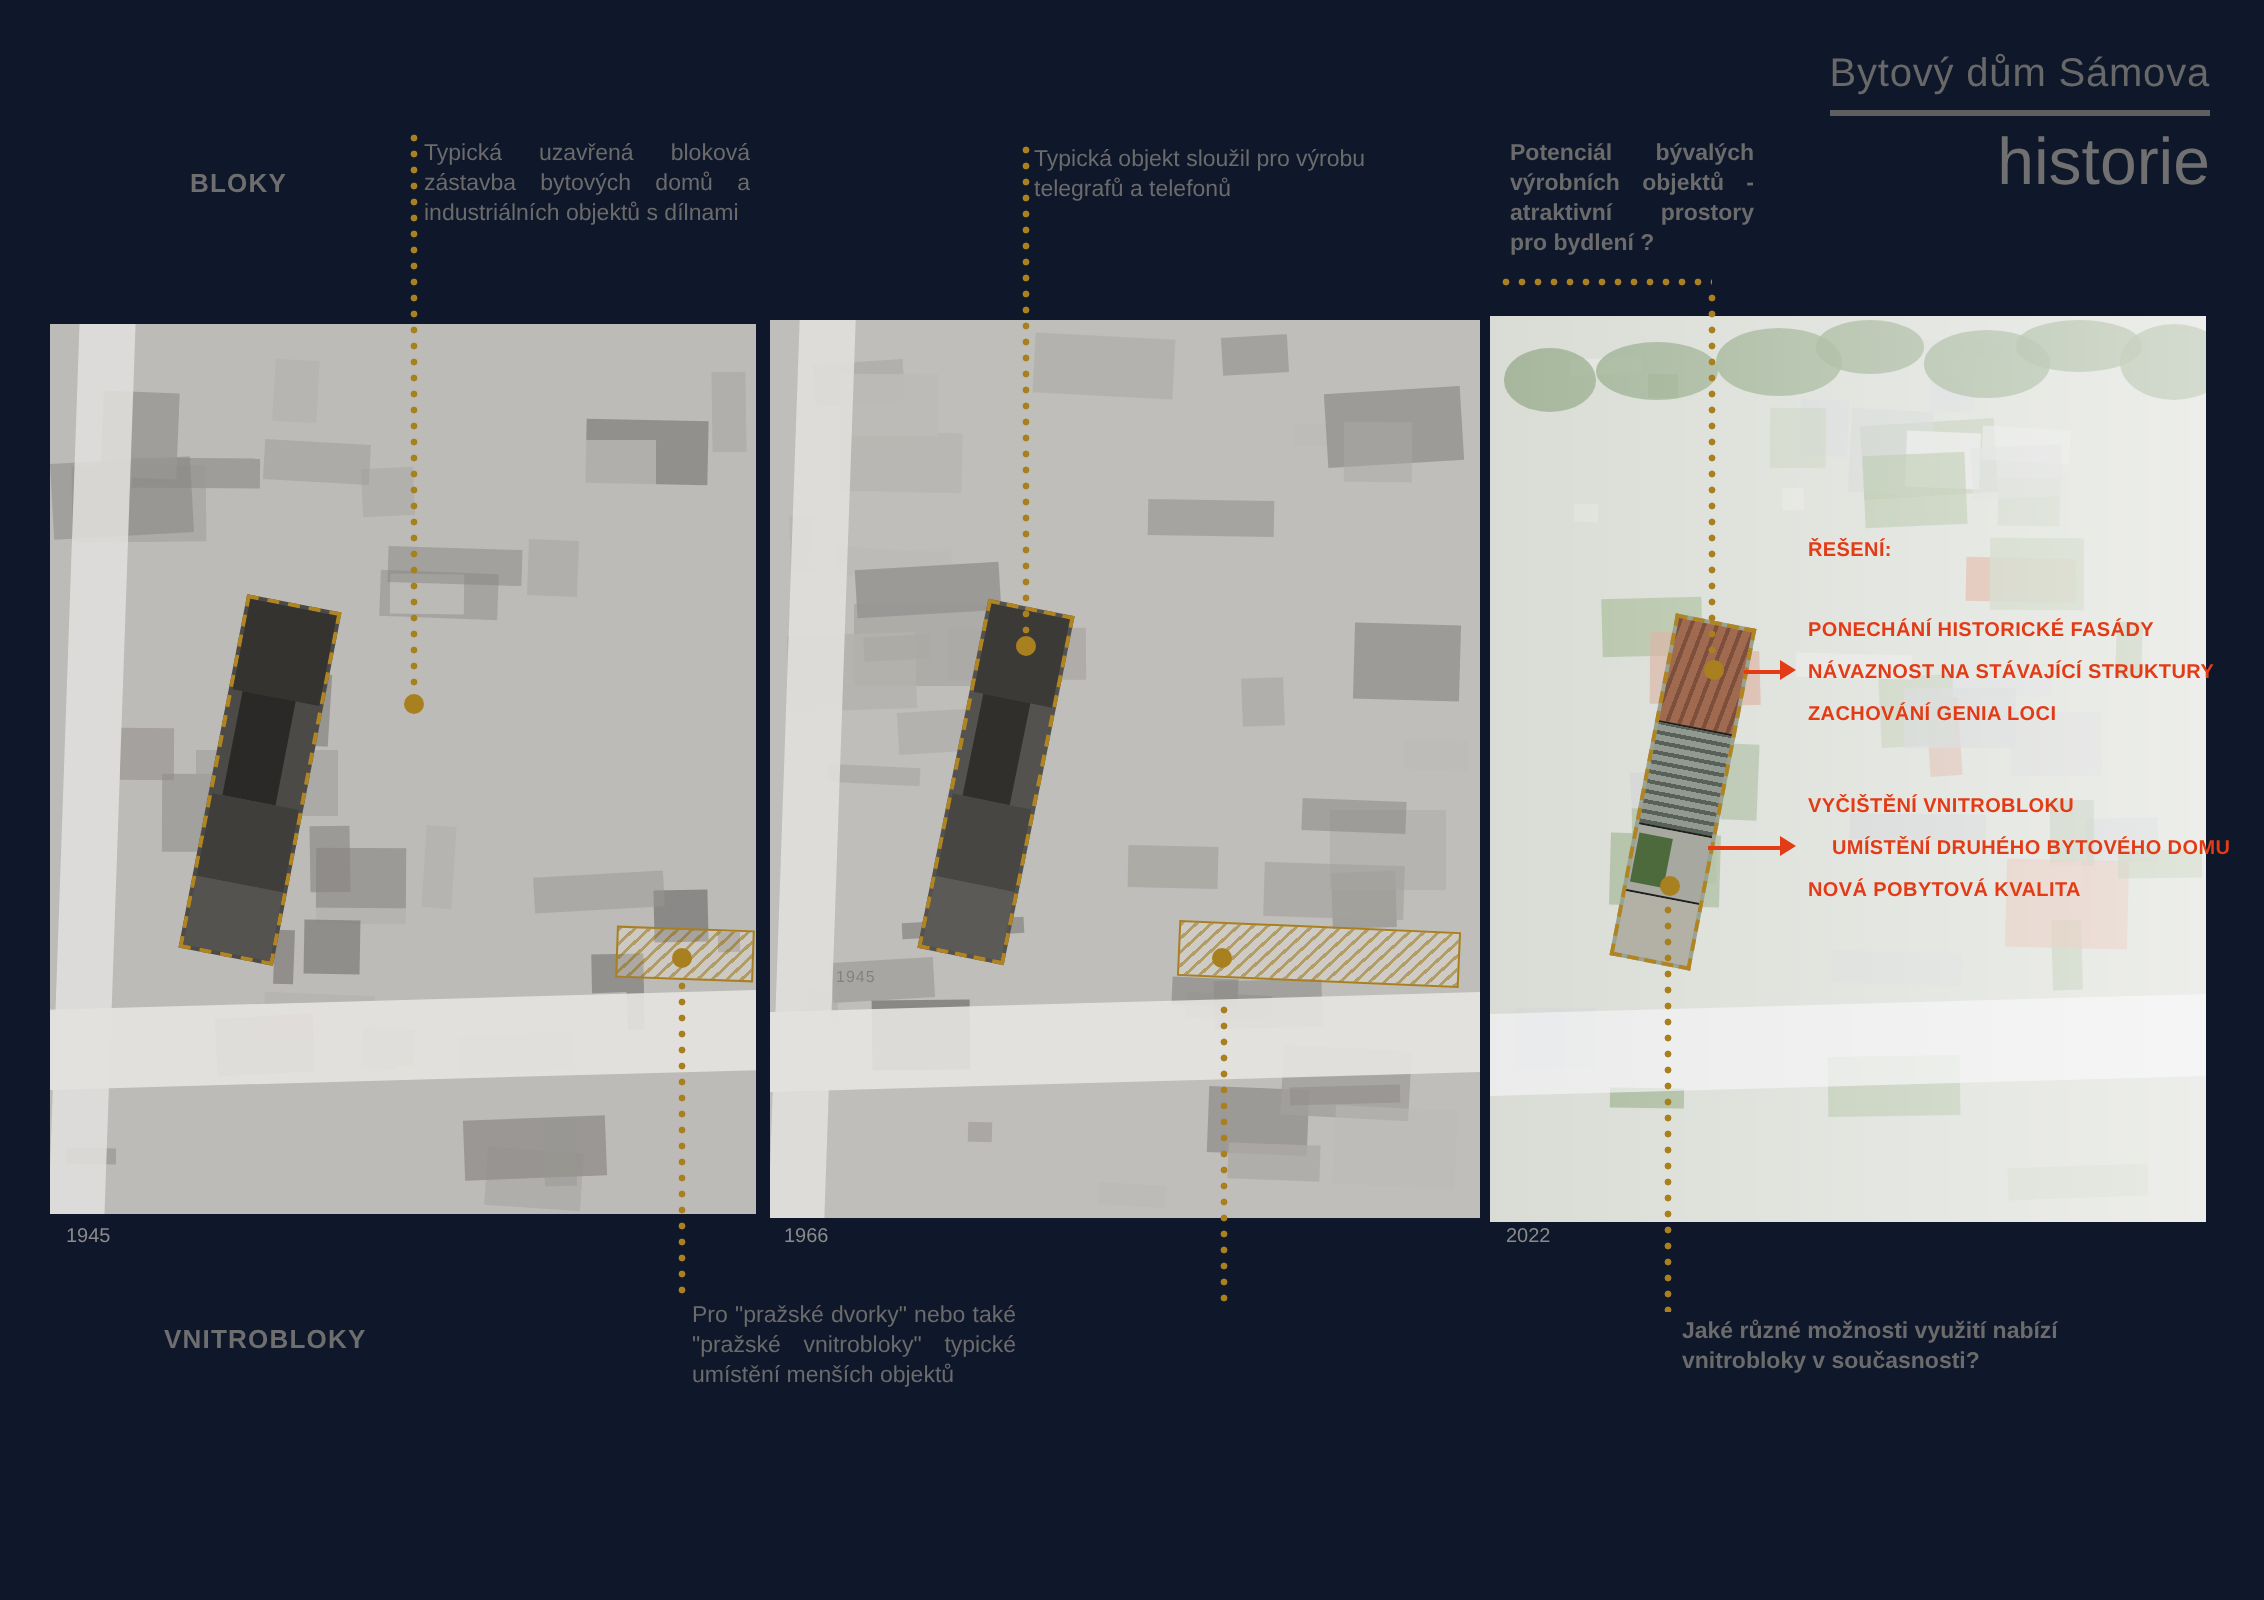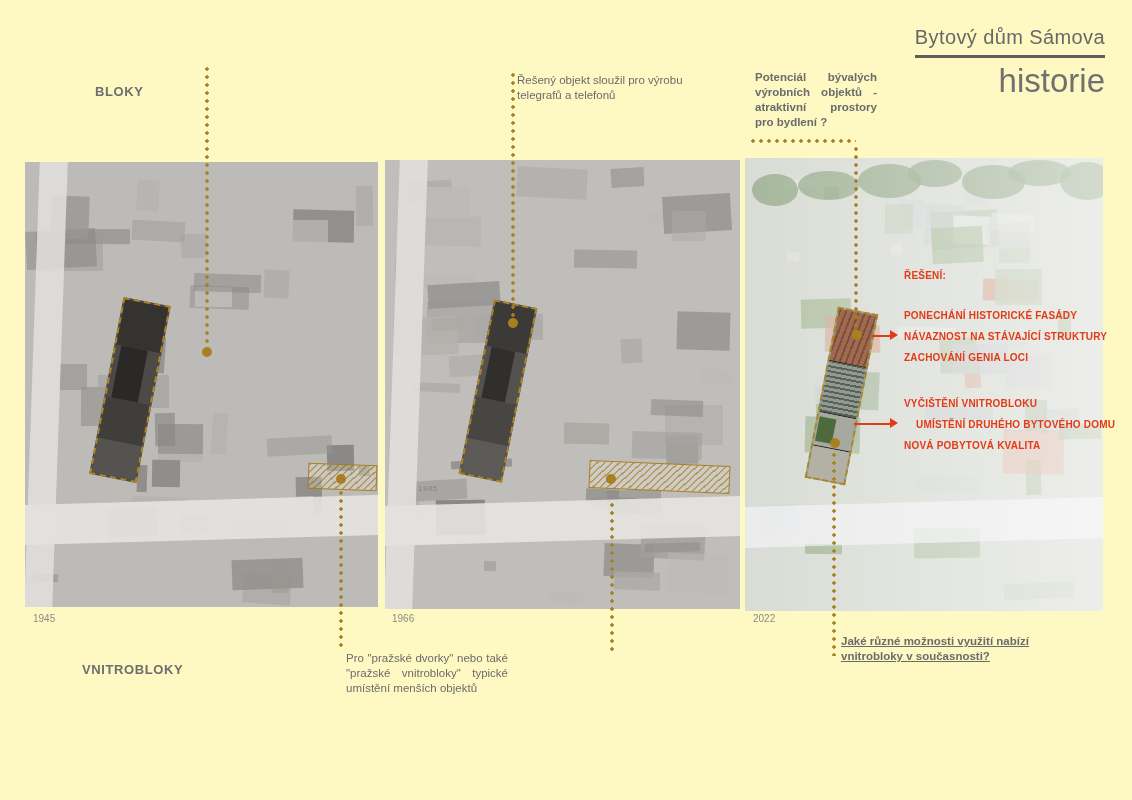--- a/index.html
+++ b/index.html
@@ -2,21 +2,21 @@
 <html><head>
 <meta charset="utf-8">
 <style>
   :root{
     --gold:#a9801f;
     --gray:#6a6a6a;
     --red:#e23b16;
   }
   *{margin:0;padding:0;box-sizing:border-box;}
   body{background:#ffffff;font-family:"Liberation Sans", sans-serif;}
-  #board{position:relative;width:1132px;height:800px;background:#fef9c3;overflow:hidden;}
+  #board{position:relative;width:1132px;height:800px;background:#0f172a;overflow:hidden;}
 
   
   .title-wrap{position:absolute;top:26px;right:27px;text-align:right;z-index:9;}
   .project-title{font-size:20px;color:#686868;letter-spacing:.4px;}
   .title-rule{margin-top:6px;margin-left:auto;width:190px;height:3px;background:#5f5f5f;}
   .concept-title{margin-top:10px;font-size:37px;color:#6a6a6a;letter-spacing:1px;}
   .concept-sub{margin-top:4px;font-size:33px;color:#707070;}
 
   
   .side-label{position:absolute;font-size:13px;font-weight:bold;color:#6e6e6e;letter-spacing:.6px;z-index:9;}
@@ -287,25 +287,26 @@
 
   <div class="dotbig" style="left:830px;top:438px;"></div>
   <div class="vdots" style="left:832px;top:452px;height:204px;"></div>
 
   <div class="dotbig" style="left:336px;top:474px;"></div>
   <div class="vdots" style="left:339px;top:490px;height:161px;"></div>
 
   <div class="dotbig" style="left:606px;top:474px;"></div>
   <div class="vdots" style="left:610px;top:502px;height:153px;"></div>
 
-  <div class="ann" style="left:517px;top:73px;width:175px;">Řešený objekt sloužil pro výrobu telegrafů a telefonů</div>
+  <div class="ann just" style="left:212px;top:70px;width:163px;">Typická uzavřená bloková zástavba bytových domů a industriálních objektů s dílnami</div>
+  <div class="ann" style="left:517px;top:73px;width:175px;">Typická objekt sloužil pro výrobu telegrafů a telefonů</div>
   <div class="ann just bold" style="left:755px;top:70px;width:122px;">Potenciál bývalých výrobních objektů - atraktivní prostory pro bydlení ?</div>
 
   <div class="ann just" style="left:346px;top:651px;width:162px;">Pro "pražské dvorky" nebo také "pražské vnitrobloky" typické umístění menších objektů</div>
-  <div class="ann bold" style="left:841px;top:634px;width:205px;text-decoration:underline;">Jaké různé možnosti využití nabízí vnitrobloky v současnosti?</div>
+  <div class="ann bold" style="left:841px;top:659px;width:205px;">Jaké různé možnosti využití nabízí vnitrobloky v současnosti?</div>
 
   <div class="sol-line" style="top:270px;">ŘEŠENÍ:</div>
   <div class="sol-line" style="top:310px;">PONECHÁNÍ HISTORICKÉ FASÁDY</div>
   <div class="sol-line" style="top:331px;">NÁVAZNOST NA STÁVAJÍCÍ STRUKTURY</div>
   <div class="sol-line" style="top:352px;">ZACHOVÁNÍ GENIA LOCI</div>
   <div class="sol-line" style="top:398px;">VYČIŠTĚNÍ VNITROBLOKU</div>
   <div class="sol-line" style="top:419px;margin-left:12px;">UMÍSTĚNÍ DRUHÉHO BYTOVÉHO DOMU</div>
   <div class="sol-line" style="top:440px;">NOVÁ POBYTOVÁ KVALITA</div>
 
   <div class="leader" style="left:872px;top:335px;width:18px;"></div>

